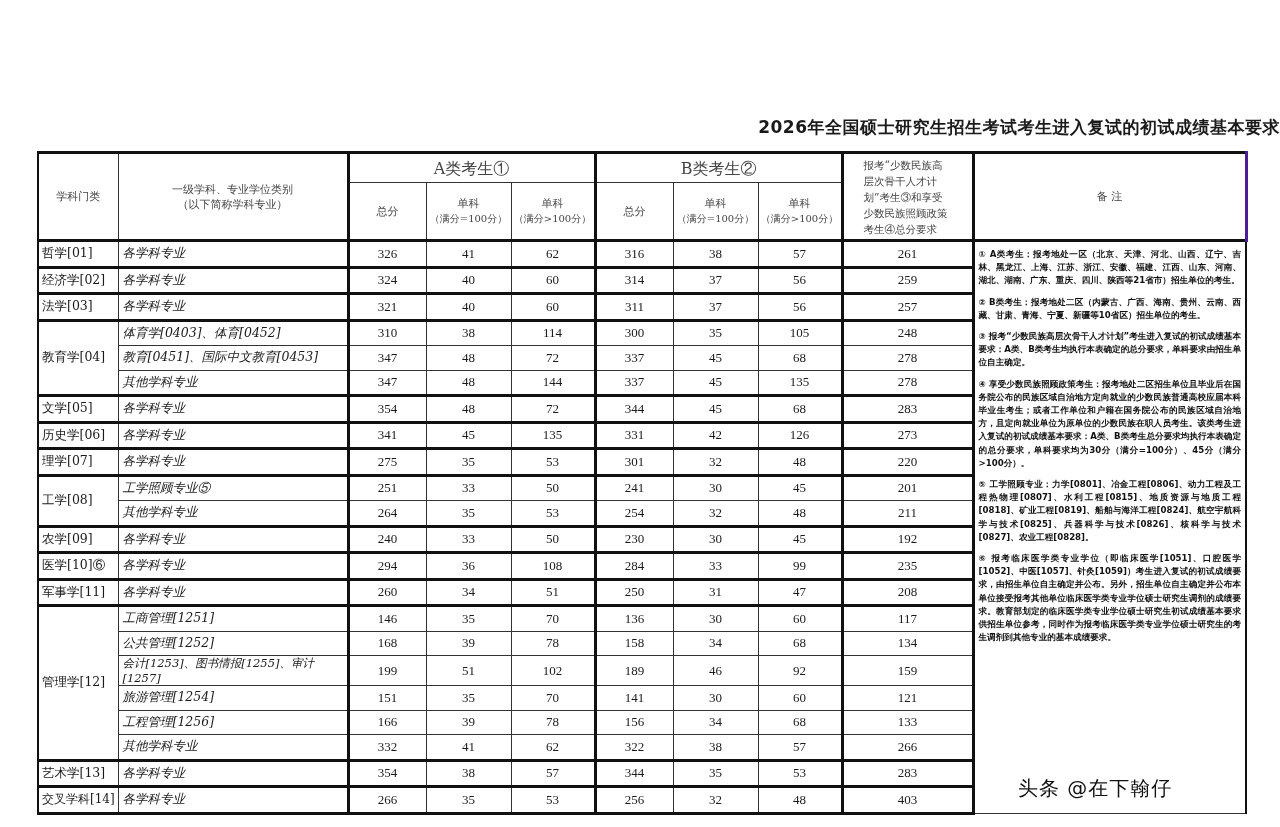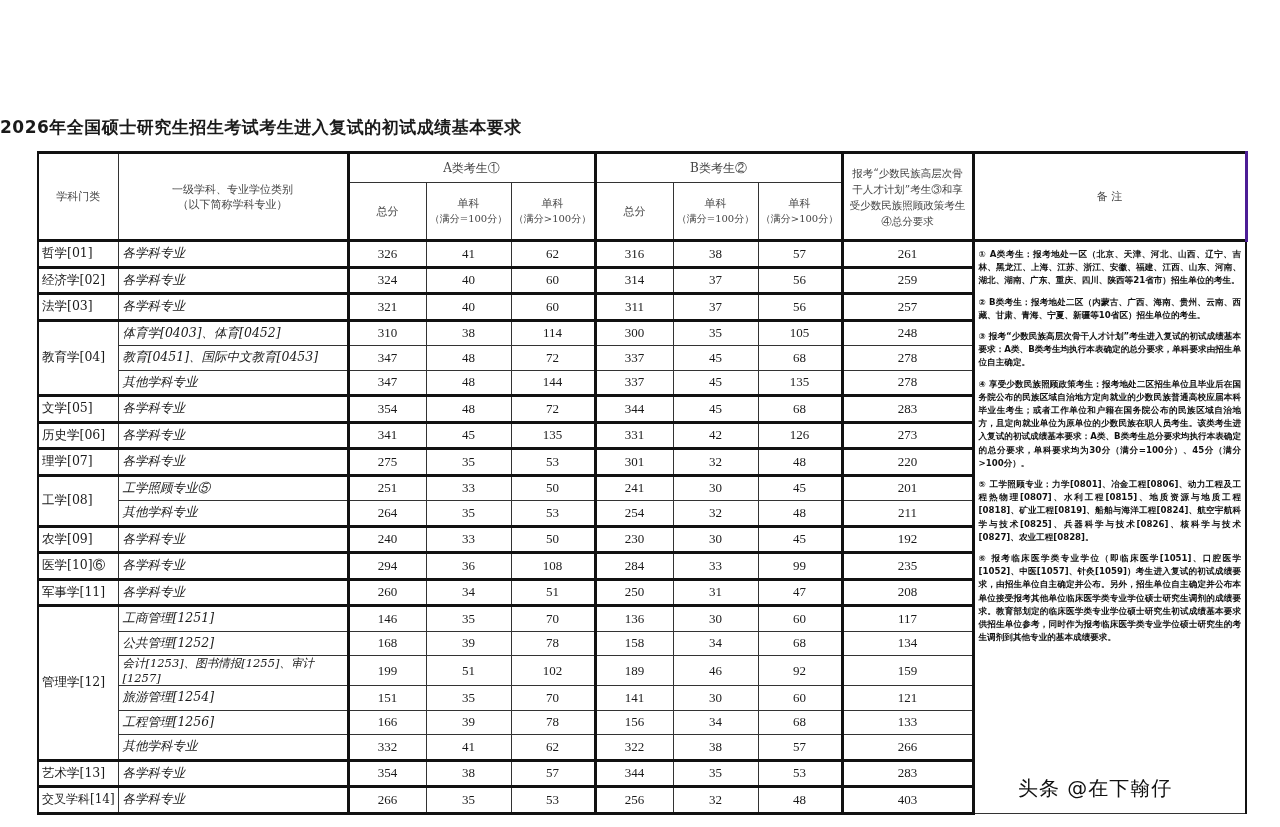--- a/index.html
+++ b/index.html
@@ -1,34 +1,34 @@
 <!DOCTYPE html>
 <html><head>
 <meta charset="utf-8">
 <style>
   html, body { margin: 0; padding: 0; background: #ffffff; }
   body { width: 1280px; height: 827px; position: relative; overflow: hidden;
          font-family: "DejaVu Serif", "Liberation Serif", serif; color: #1a1a1a; }
-  .title { position: absolute; left: 0; width: 1280px; top: 116px; text-align: left;
+  .title { position: absolute; left: 0; width: 1280px; top: 116px; text-align: right;
            font-family: "DejaVu Sans", "Liberation Sans", sans-serif; font-size: 17px;
            font-weight: bold; color: #1a1a1a; letter-spacing: 0.5px; }
   table.grid { position: absolute; left: 37px; top: 151px; width: 1208px;
                border-collapse: collapse; table-layout: fixed; }
   table.grid td, table.grid th { border: 1px solid #333; padding: 0; font-weight: normal; }
   .hd { font-size: 11px; color: #444; text-align: center; line-height: 15px; }
   .hd small { font-size: 10px; }
-  .hdA, .hdB { height: 28px; font-size: 12px; }
+  .hdA, .hdB { height: 28px; font-size: 16px; }
   .sub { height: 56px; }
   td.cat { font-size: 12.5px; padding-left: 3px !important; border-left: 2px solid #111 !important; }
   td.maj { font-size: 12.5px; padding-left: 4px !important; font-style: italic; }
   td.num { text-align: center; font-size: 13px; font-family: "Liberation Serif", serif; }
   tr.row td { height: 23.5px; }
   .thick-l { border-left: 3px solid #111 !important; }
   tr.grp-top td { border-top: 3px solid #111 !important; }
-  .minority-hd { font-size: 10.5px; text-align: center; padding: 2px 6px !important; line-height: 16px; color: #444; }
+  .minority-hd { font-size: 10.5px; text-align: left; padding: 2px 20px !important; line-height: 16px; color: #444; }
   td.notes { vertical-align: top; padding: 0 !important; font-family: "DejaVu Sans", sans-serif; border-left: 3px solid #111 !important; border-right: 2px solid #111 !important; }
   .notes-inner { padding: 6px 4px 0 4px; }
   .note { font-size: 8.6px; line-height: 13.2px; font-weight: bold; color: #111; margin-bottom: 8px; text-align: justify; }
   .watermark { position: absolute; left: 1018px; top: 775px; font-family: "DejaVu Sans", sans-serif;
                font-size: 20px; color: #111; letter-spacing: 1px; }
   tr.last td { border-bottom: 3px solid #111 !important; }
   tr.hdr-top th, tr.hdr-top td { border-top: 3px solid #111 !important; }
 </style>
 </head>
 <body>

